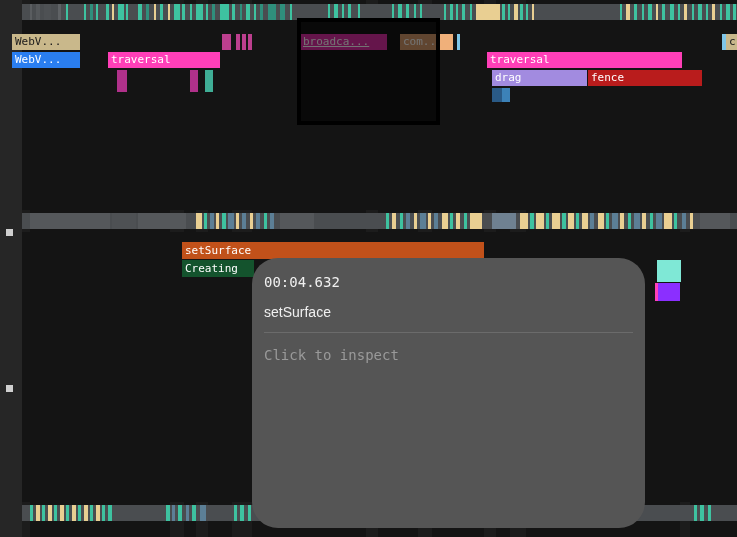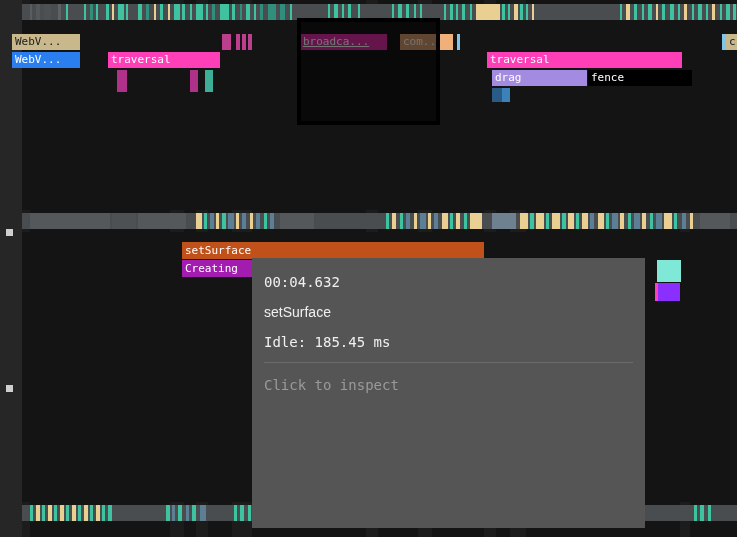--- a/index.html
+++ b/index.html
@@ -81,20 +81,21 @@
 
   
   .tooltip {
     position: absolute;
     background: #555555;
     color: #f0f0f0;
     box-sizing: border-box;
     padding: 14px 0 10px 12px;
     font-family: "DejaVu Sans Mono", "Liberation Mono", monospace;
     font-size: 14px;
+    border-radius: 26px;
   }
   .tooltip .tt-row {
     margin: 0 0 10px 0;
     line-height: 20px;
     white-space: nowrap;
   }
   .tooltip .tt-title {
     font-family: "Liberation Sans", sans-serif;
     font-size: 14px;
   }
@@ -220,21 +221,21 @@
       <div class="slice" style="left: 86px; top: 32px; width: 112px; height: 16px; background: rgb(255, 63, 184); color: rgb(255, 255, 255); line-height: 16px;">traversal</div>
       <div class="slice" style="left: 95px; top: 50px; width: 10px; height: 22px; background: rgb(176, 49, 138); color: rgb(255, 255, 255); line-height: 22px;"></div>
       <div class="slice" style="left: 168px; top: 50px; width: 8px; height: 22px; background: rgb(176, 49, 138); color: rgb(255, 255, 255); line-height: 22px;"></div>
       <div class="slice" style="left: 183px; top: 50px; width: 8px; height: 22px; background: rgb(63, 174, 150); color: rgb(255, 255, 255); line-height: 22px;"></div>
       <div class="slice" style="left: 278px; top: 14px; width: 87px; height: 16px; background: rgb(224, 47, 166); color: rgb(255, 255, 255); line-height: 16px; text-decoration: underline;">broadca...</div>
       <div class="slice" style="left: 378px; top: 14px; width: 39px; height: 16px; background: rgb(214, 154, 106); color: rgb(255, 255, 255); line-height: 16px;">com...</div>
       <div class="slice" style="left: 417px; top: 14px; width: 14px; height: 16px; background: rgb(240, 176, 122); color: rgb(255, 255, 255); line-height: 16px;"></div>
       <div class="slice" style="left: 435px; top: 14px; width: 3px; height: 16px; background: rgb(127, 198, 232); color: rgb(255, 255, 255); line-height: 16px;"></div>
       <div class="slice" style="left: 465px; top: 32px; width: 195px; height: 16px; background: rgb(255, 63, 184); color: rgb(255, 255, 255); line-height: 16px;">traversal</div>
       <div class="slice" style="left: 470px; top: 50px; width: 95px; height: 16px; background: rgb(162, 139, 224); color: rgb(255, 255, 255); line-height: 16px;">drag</div>
-      <div class="slice" style="left: 566px; top: 50px; width: 104px; height: 16px; background: #000000; color: rgb(255, 255, 255); line-height: 16px;">fence</div>
+      <div class="slice" style="left: 566px; top: 50px; width: 114px; height: 16px; background: #b91c1c; color: rgb(255, 255, 255); line-height: 16px;">fence</div>
       <div class="slice" style="left: 470px; top: 68px; width: 10px; height: 14px; background: rgb(42, 90, 134); color: rgb(255, 255, 255); line-height: 14px;"></div>
       <div class="slice" style="left: 480px; top: 68px; width: 8px; height: 14px; background: rgb(60, 130, 184); color: rgb(255, 255, 255); line-height: 14px;"></div>
       <div class="slice" style="left: 700px; top: 14px; width: 4px; height: 16px; background: rgb(127, 198, 232); color: rgb(255, 255, 255); line-height: 16px;"></div>
       <div class="slice" style="left: 704px; top: 14px; width: 11px; height: 16px; background: rgb(201, 184, 139); color: rgb(26, 26, 26); line-height: 16px;">c</div>
     </div>
 
   <div class="selbox" id="sel-box" style="left: 297px; top: 18px; width: 143px; height: 107px;"></div>
 
   <div class="strip" id="strip-mid" style="left:22px; top:213px; width:715px; height:16px;">
       <div class="tick" style="left: 8px; width: 80px; background: rgb(85, 88, 91);"></div>
@@ -288,21 +289,21 @@
       <div class="tick" style="left: 634px; width: 6px; background: rgb(92, 127, 150);"></div>
       <div class="tick" style="left: 642px; width: 8px; background: rgb(233, 207, 146);"></div>
       <div class="tick" style="left: 652px; width: 3px; background: rgb(62, 194, 160);"></div>
       <div class="tick" style="left: 660px; width: 4px; background: rgb(92, 127, 150);"></div>
       <div class="tick" style="left: 668px; width: 3px; background: rgb(233, 207, 146);"></div>
       <div class="tick" style="left: 678px; width: 30px; background: rgb(85, 88, 91);"></div>
     </div>
 
   <div class="panel" id="panel-render" style="left:22px; top:232px; width:715px; height:270px;">
       <div class="slice" style="left: 160px; top: 10px; width: 302px; height: 17px; background: rgb(193, 81, 26); color: rgb(255, 255, 255); line-height: 17px;">setSurface</div>
-      <div class="slice" style="left: 160px; top: 28px; width: 72px; height: 17px; background: #a21caf; color: rgb(255, 255, 255); line-height: 17px;">Creating</div>
+      <div class="slice" style="left: 160px; top: 28px; width: 72px; height: 17px; background: #14532d; color: rgb(255, 255, 255); line-height: 17px;">Creating</div>
       <div class="slice" style="left: 635px; top: 28px; width: 24px; height: 22px; background: rgb(127, 232, 214); color: rgb(255, 255, 255); line-height: 22px;"></div>
       <div class="slice" style="left: 633px; top: 51px; width: 3px; height: 18px; background: rgb(255, 63, 184); color: rgb(255, 255, 255); line-height: 18px;"></div>
       <div class="slice" style="left: 636px; top: 51px; width: 22px; height: 18px; background: rgb(139, 47, 255); color: rgb(255, 255, 255); line-height: 18px;"></div>
     </div>
 
   <div class="strip" id="strip-bottom" style="left:22px; top:505px; width:715px; height:16px;">
       <div class="tick" style="left: 8px; width: 3px; background: rgb(62, 194, 160);"></div>
       <div class="tick" style="left: 14px; width: 4px; background: rgb(233, 207, 146);"></div>
       <div class="tick" style="left: 20px; width: 3px; background: rgb(62, 194, 160);"></div>
       <div class="tick" style="left: 26px; width: 4px; background: rgb(233, 207, 146);"></div>
@@ -326,18 +327,17 @@
       <div class="tick" style="left: 218px; width: 4px; background: rgb(62, 194, 160);"></div>
       <div class="tick" style="left: 226px; width: 3px; background: rgb(62, 194, 160);"></div>
       <div class="tick" style="left: 672px; width: 3px; background: rgb(62, 194, 160);"></div>
       <div class="tick" style="left: 678px; width: 4px; background: rgb(62, 194, 160);"></div>
       <div class="tick" style="left: 686px; width: 3px; background: rgb(62, 194, 160);"></div>
     </div>
 
   <div class="tooltip" id="tooltip" style="left: 252px; top: 258px; width: 393px; height: 270px; background: rgb(85, 85, 85); color: rgb(240, 240, 240);">
     <div class="tt-row">00:04.632</div>
     <div class="tt-row tt-title">setSurface</div>
-    <div class="tt-row">Idle: 185.45 ms</div>
     <div class="tt-sep"></div>
     <div class="tt-hint">Click to inspect</div>
   </div>
 
 </div>
 
 </body></html>

